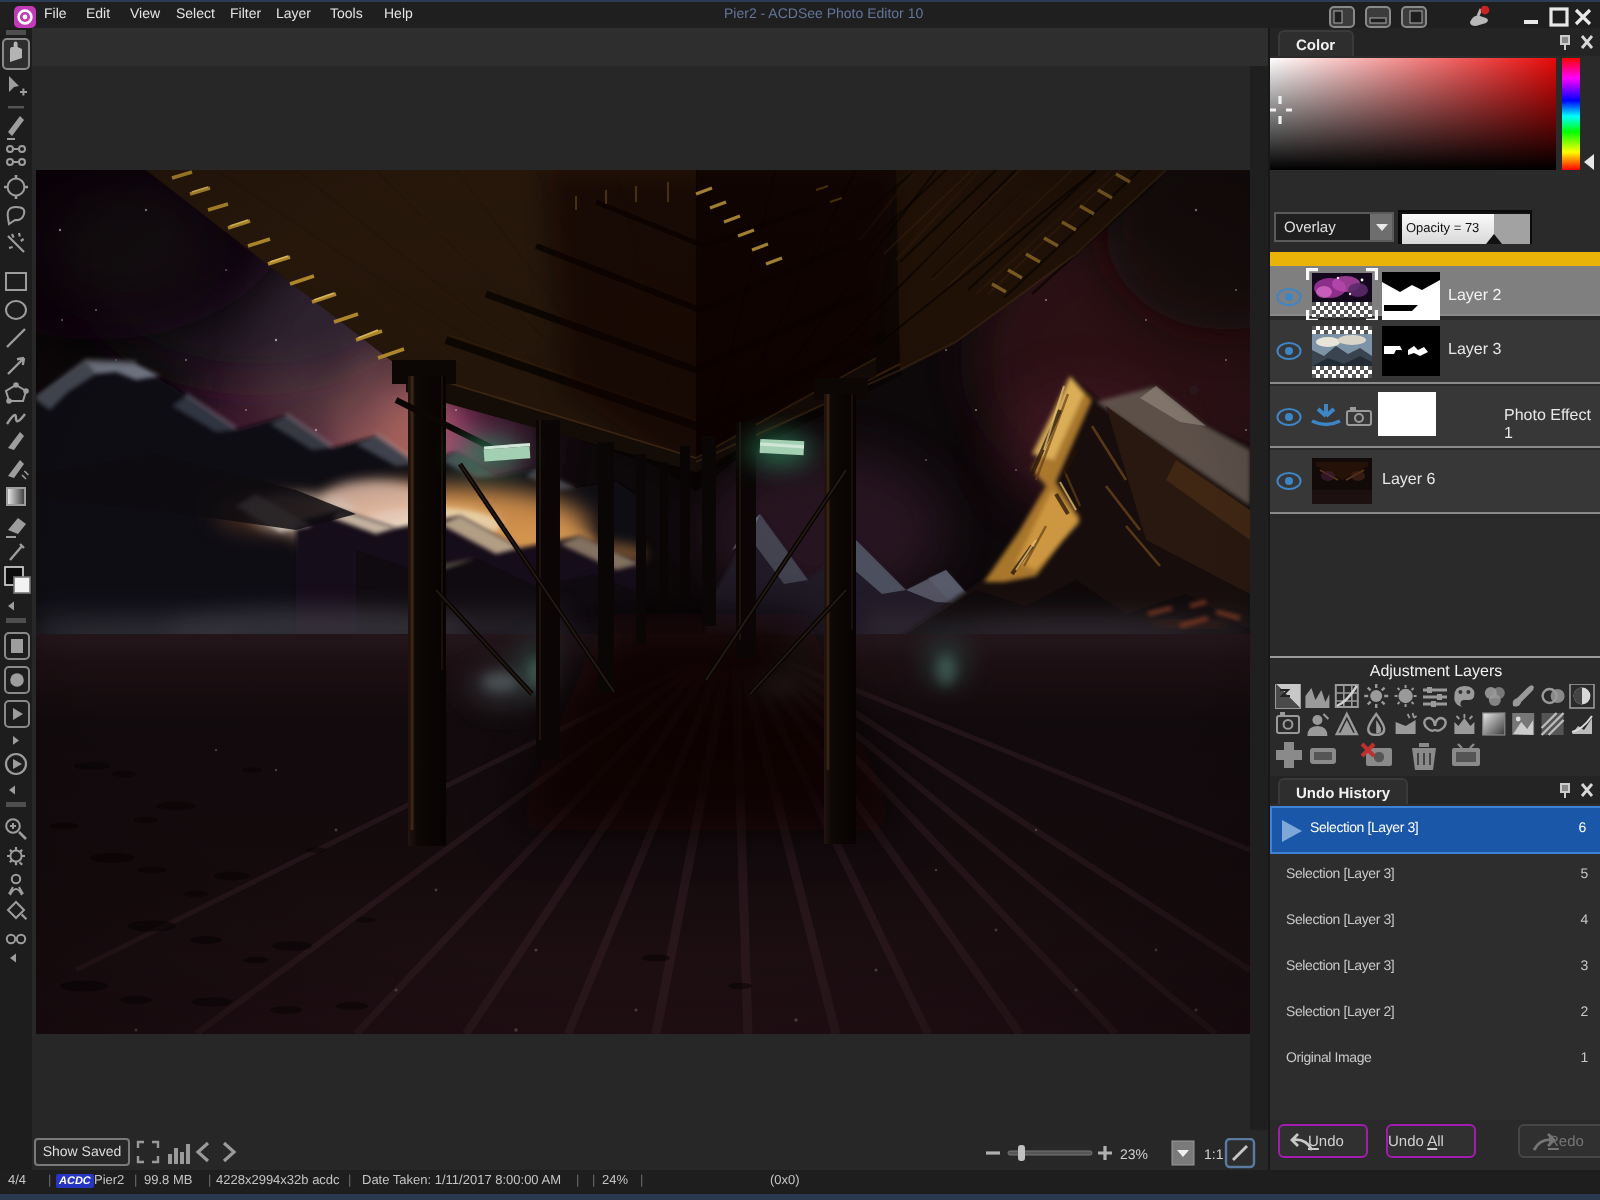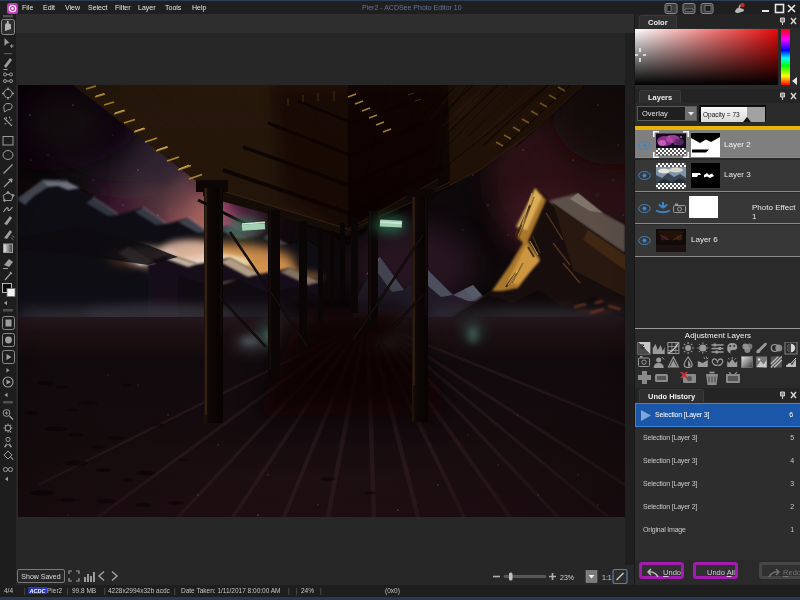--- a/index.html
+++ b/index.html
@@ -21,21 +21,21 @@
 .phead{position:absolute;left:0;width:166px;height:14px;background:#242424;}
 .ptab{position:absolute;left:4px;top:1px;height:13px;padding:0 8px;background:#2e2e2e;border:1px solid #3a3a3a;border-bottom:none;border-radius:3px 3px 0 0;color:#f0f0f0;font-size:7.5px;font-weight:bold;line-height:13px;}
 
 .lrow{position:absolute;left:0;width:166px;background:#373737;border-bottom:1px solid #8a8a8a;}
 .eye{position:absolute;left:3px;width:13px;height:9px;}
 .lname{position:absolute;font-size:8px;color:#e8e8e8;}
 
 .urow{position:absolute;left:0;width:166px;height:23px;color:#c8c8c8;font-size:7px;letter-spacing:-0.2px;}
 .urow .t{position:absolute;left:8px;top:7px;}
 .urow .n{position:absolute;right:7px;top:7px;}
-.ubtn{position:absolute;height:17px;background:#303030;border:3px solid #a21caf;border-radius:3px;color:#cfcfcf;font-size:7.5px;text-align:right;}
+.ubtn{position:absolute;height:17px;background:#303030;border:1px solid #a21caf;border-radius:3px;color:#cfcfcf;font-size:7.5px;text-align:left;}
 
 #statusbar{position:absolute;left:0;top:585px;width:800px;height:12px;background:#1e1e1e;color:#c4c4c4;font-size:6.5px;}
 #statusbar span{position:absolute;top:2px;}
 #bluestrip{position:absolute;left:0;top:597px;width:800px;height:3px;background:#2a3950;}
 .sep{color:#6a6a6a;}
 </style></head>
 <body>
 <div id="win">
 
   <div id="titlebar">
@@ -612,41 +612,34 @@
     <svg class="abs" style="left:0px;top:34px" width="14" height="16" viewBox="0 0 14 16">
         <g stroke="#f0f0f0" stroke-width="1.6">
           <path d="M5 0 v4 M5 10 v4 M0 7 h3 M8 7 h3"></path>
         </g>
       </svg>
     <div class="abs" style="left:146px;top:15px;width:9px;height:56px;background:linear-gradient(to bottom,#ff0000,#ff00ff 18%,#0000ff 38%,#00ffff 52%,#00ff00 66%,#ffff00 84%,#ff0000);"></div>
     <svg class="abs" style="left:156px;top:63px" width="7" height="8" viewBox="0 0 7 8">
         <path d="M6 0 L1 4 L6 8 Z" fill="#e8e8e8"></path>
       </svg>
 
-    <div class="phead" style="top:75px">
-        <span class="ptab">Layers</span>
-      <svg class="abs" style="left:143px;top:3px" width="20" height="9" viewBox="0 0 20 9">
-          <path d="M2.5 1 h4 v4 h-4 z M4.5 5 v3" stroke="#cccccc" fill="#888" stroke-width="1"></path>
-          <path d="M13 1 l5 6 M18 1 l-5 6" stroke="#d8d8d8" stroke-width="1.4"></path>
-        </svg>
-    </div>
     <div class="abs" style="left:2px;top:92px;width:60px;height:15px;background:#1f1f1f;border:1px solid #5a5a5a;color:#e0e0e0;font-size:7.5px;line-height:13px;padding-left:4px;">Overlay</div>
     <div class="abs" style="left:50px;top:93px;width:11px;height:13px;background:#6e6e6e;"></div>
     <svg class="abs" style="left:52px;top:97px" width="8" height="6" viewBox="0 0 8 6">
         <path d="M1 1 l3 3.5 L7 1 z" fill="#e8e8e8"></path>
       </svg>
     <div class="abs" style="left:64px;top:91px;width:67px;height:17px;background:#111;border:1px solid #0a0a0a;">
       <div class="abs" style="left:1px;top:1px;width:46px;height:15px;background:linear-gradient(#fafafa,#d8d8d8);color:#111;font-size:6.5px;line-height:15px;padding-left:2px;white-space:nowrap;">Opacity = 73</div>
       <div class="abs" style="left:47px;top:1px;width:18px;height:15px;background:#a2a2a2;"></div>
       <svg class="abs" style="left:43px;top:11px" width="8" height="5" viewBox="0 0 8 5">
           <path d="M0 5 L4 0 L8 5 Z" fill="#111"></path>
         </svg>
     </div>
 
-    <div class="lrow" style="top:112px;height:32px;background:#7f7f7f;border-top:4px solid #eab308;">
+    <div class="lrow" style="top:112px;height:32px;background:#7f7f7f;border-top:7px solid #eab308;">
       <svg class="eye" style="top:11px" width="13" height="9" viewBox="0 0 13 9">
           <ellipse cx="6.5" cy="4.5" rx="5.8" ry="4" fill="none" stroke="#3d85c6" stroke-width="1"></ellipse>
           <circle cx="6.5" cy="4.5" r="2" fill="#3d85c6"></circle>
         </svg>
       <svg class="abs" style="left:18px;top:1px" width="36" height="27" viewBox="0 0 36 27">
         <rect x="3" y="2.5" width="30" height="22" fill="#14091c"></rect>
         <rect x="3" y="17" width="30" height="7.5" fill="#fff"></rect>
         <g fill="#555">
             <rect x="3" y="17" width="2" height="2"></rect>
             <rect x="7" y="17" width="2" height="2"></rect>

